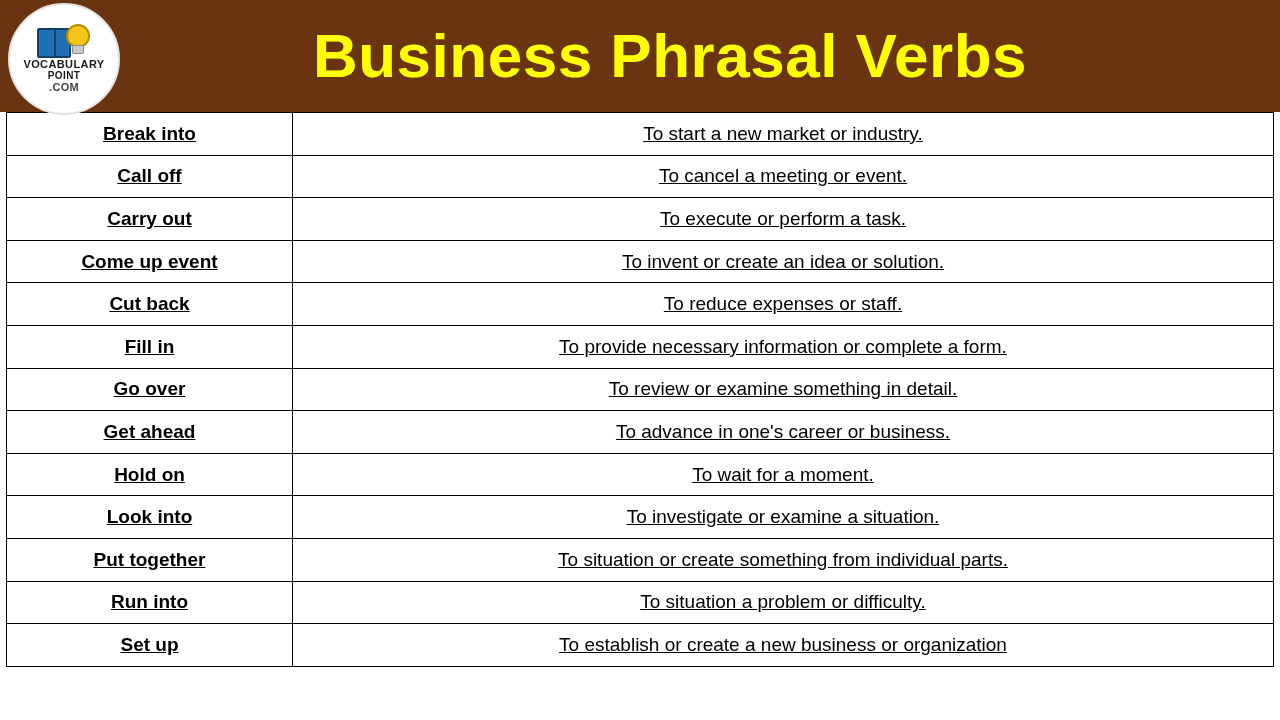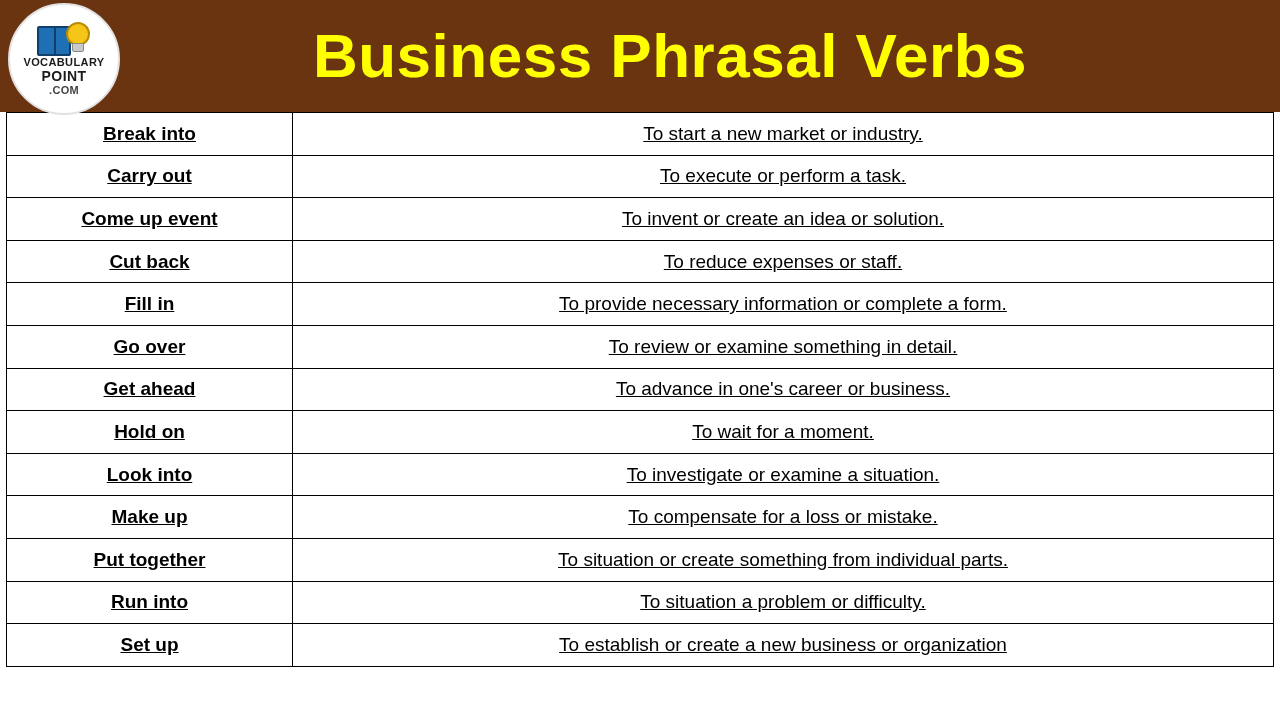--- a/index.html
+++ b/index.html
@@ -104,21 +104,21 @@
     border-radius: 0 0 2px 2px;
   }
   .logo-text-1 {
     font-size: 11px;
     font-weight: bold;
     color: #1a1a1a;
     letter-spacing: 0.4px;
     line-height: 1.05;
   }
   .logo-text-2 {
-    font-size: 14px;
+    font-size: 10px;
     font-weight: bold;
     color: #1a1a1a;
     letter-spacing: 0.4px;
     line-height: 1.05;
   }
   .logo-text-3 {
     font-size: 11px;
     font-weight: bold;
     color: #444444;
     letter-spacing: 0.3px;
@@ -177,20 +177,24 @@
   </div>
 
   <div class="table-wrap">
     <table class="verbs">
       <tbody>
         <tr>
           <td class="verb">Break into</td>
           <td class="meaning">To start a new market or industry.</td>
         </tr>
         <tr>
+          <td class="verb">Call off</td>
+          <td class="meaning">To cancel a meeting or event.</td>
+        </tr>
+        <tr>
           <td class="verb">Carry out</td>
           <td class="meaning">To execute or perform a task.</td>
         </tr>
         <tr>
           <td class="verb">Come up event</td>
           <td class="meaning">To invent or create an idea or solution.</td>
         </tr>
         <tr>
           <td class="verb">Cut back</td>
           <td class="meaning">To reduce expenses or staff.</td>
@@ -207,24 +211,20 @@
           <td class="verb">Get ahead</td>
           <td class="meaning">To advance in one's career or business.</td>
         </tr>
         <tr>
           <td class="verb">Hold on</td>
           <td class="meaning">To wait for a moment.</td>
         </tr>
         <tr>
           <td class="verb">Look into</td>
           <td class="meaning">To investigate or examine a situation.</td>
-        </tr>
-        <tr>
-          <td class="verb">Make up</td>
-          <td class="meaning">To compensate for a loss or mistake.</td>
         </tr>
         <tr>
           <td class="verb">Put together</td>
           <td class="meaning">To situation or create something from individual parts.</td>
         </tr>
         <tr>
           <td class="verb">Run into</td>
           <td class="meaning">To situation a problem or difficulty.</td>
         </tr>
         <tr>

